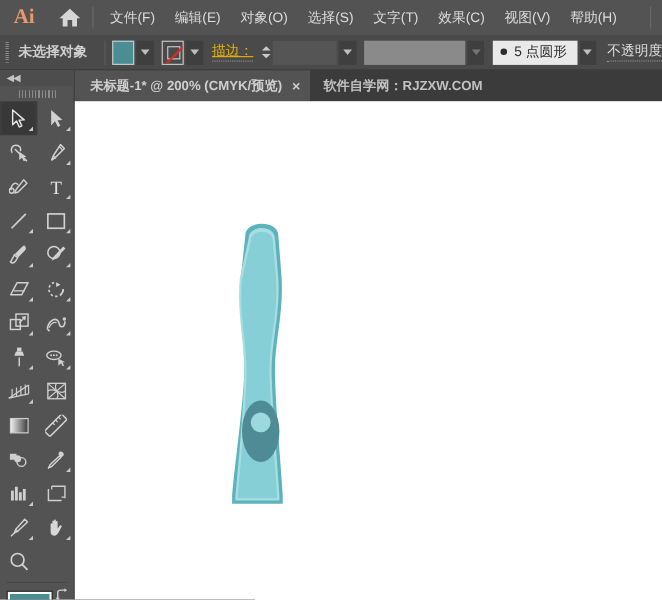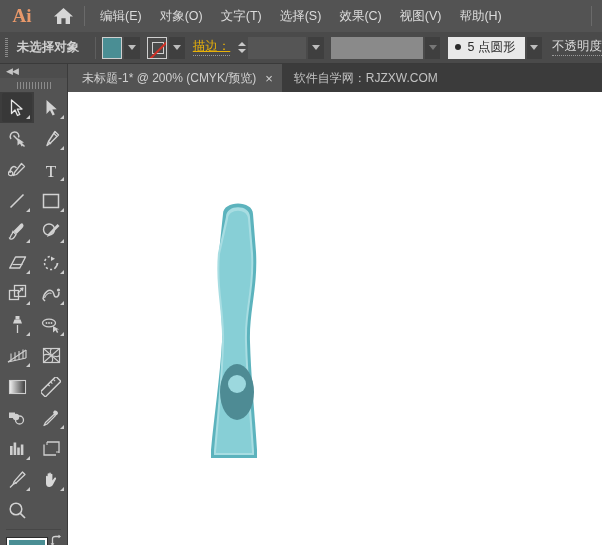--- a/index.html
+++ b/index.html
@@ -103,21 +103,21 @@
   .combo-dot .dot { width:6px;height:6px;border-radius:50%;background:#2b2b2b; }
   .opacity-label {
     font-size:12.5px; color:#dcdcdc; white-space:nowrap; margin-left:10px;
     border-bottom:1px dotted #9a9a9a; padding-bottom:1px; line-height:15px;
   }
 
   
   .tabbar {
     position:absolute; left:0; top:64px; width:602px; height:28px;
     background:#3b3b3b;
-    display:flex; align-items:flex-end;
+    display:flex; align-items:flex-end;font-weight:bold;
   }
   .tab-spacer { width:68px; height:28px; background:#535353; }
   .tab {
     height:28px; display:flex; align-items:center; gap:9px;
     padding:0 9px 0 14px; font-size:12px; color:#d0d0d0;
     background:#535353; white-space:nowrap;
   }
   .tab.active { background:#535353; }
   .tab-close { font-size:13px; color:#cfcfcf; line-height:1; }
   .tab-note {
@@ -189,24 +189,25 @@
 
   <div class="menubar">
     <div class="ai-logo">Ai</div>
     <div class="home-btn">
       <svg width="21" height="18" viewBox="0 0 21 18">
         <path d="M10.5 1 L20 9.5 L17 9.5 L17 17 L12.6 17 L12.6 11.2 L8.4 11.2 L8.4 17 L4 17 L4 9.5 L1 9.5 Z" fill="#d6d6d6"></path>
       </svg>
     </div>
     <div class="vsep"></div>
     <div class="menuitems">
+      <div class="menuitem">文件(F)</div>
       <div class="menuitem">编辑(E)</div>
       <div class="menuitem">对象(O)</div>
+      <div class="menuitem">选择(S)</div>
       <div class="menuitem">文字(T)</div>
-      <div class="menuitem">选择(S)</div>
       <div class="menuitem">效果(C)</div>
       <div class="menuitem">视图(V)</div>
       <div class="menuitem">帮助(H)</div>
     </div>
     <div class="menu-right">
       <div class="vsep"></div>
 
     </div>
   </div>
 

